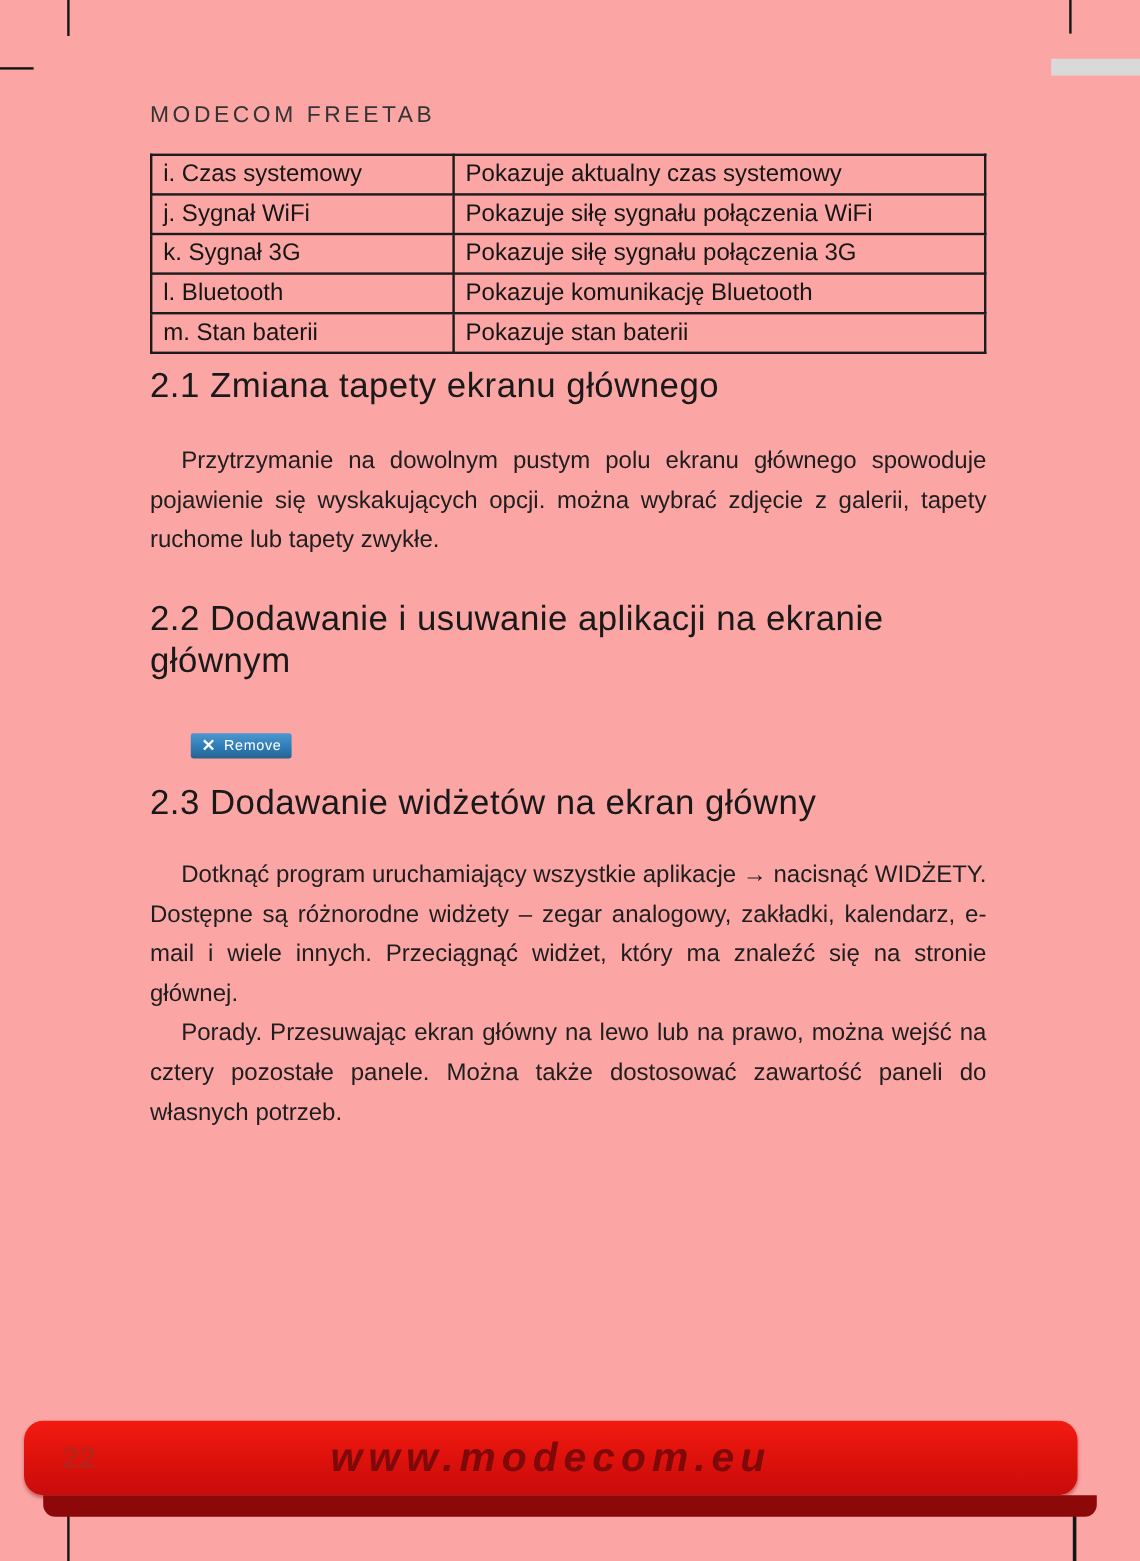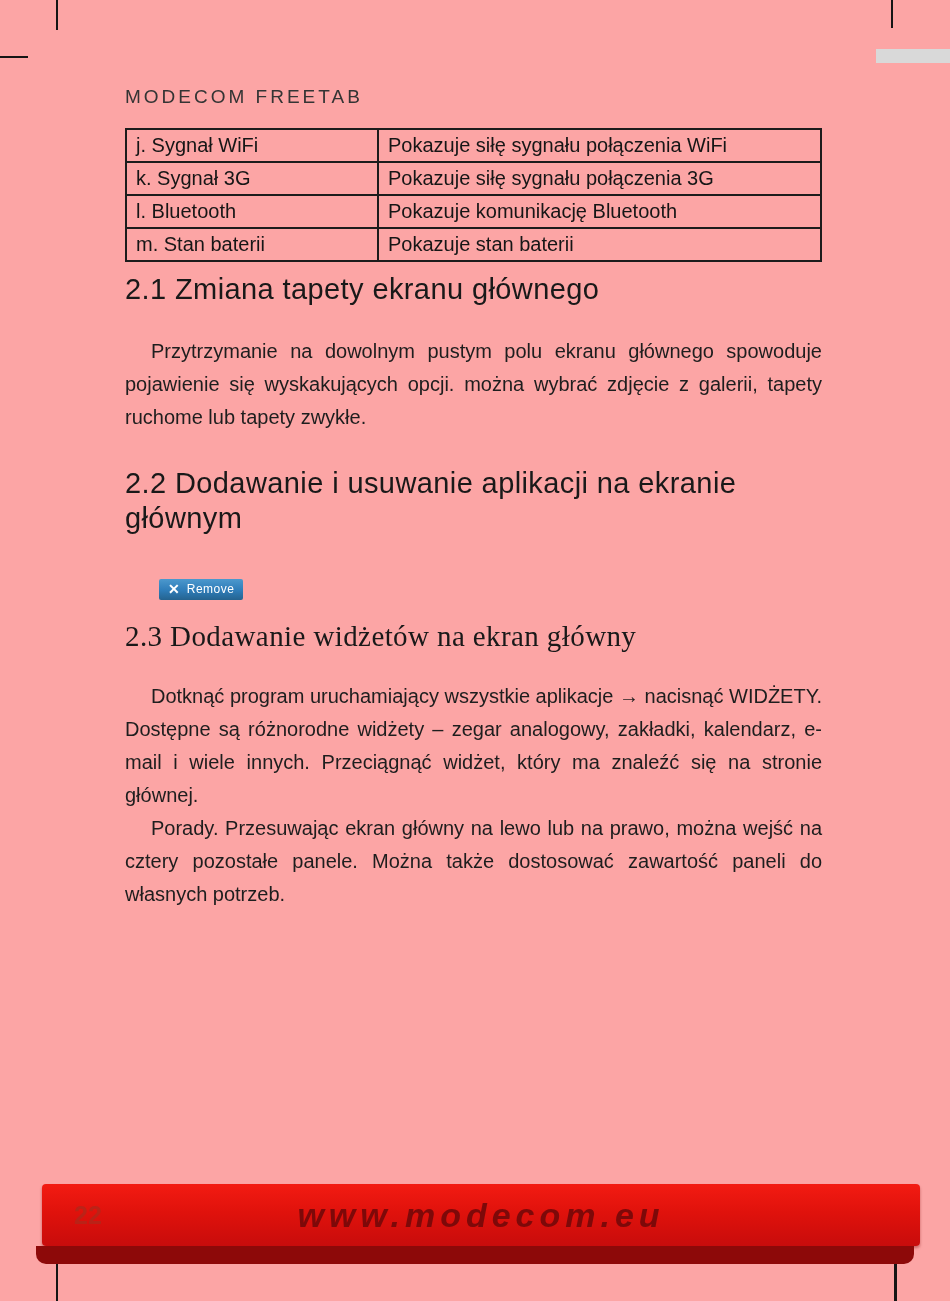--- a/index.html
+++ b/index.html
@@ -54,21 +54,21 @@
 
   .section-heading {
     font-size:29px;
     line-height:35px;
     font-weight:400;
     letter-spacing:0.4px;
     color:#191919;
   }
   .sh-1 { margin-top:10px; }
   .sh-2 { margin-top:32px; }
-  .sh-3 { margin-top:18px;font-family:Liberation Serif, serif; }
+  .sh-3 { margin-top:18px; }
 
   .body {
     font-size:20px;
     line-height:33px;
     text-align:justify;
     text-indent:26px;
     color:#1e1e1e;
   }
   .body-first { margin-top:28px; }
   .para-block-a { margin-top:32px; }
@@ -85,23 +85,23 @@
     border-radius:2px;
     transform:translateY(3px);
     text-indent:0;
     white-space:nowrap;
   }
   .badge-x { font-size:14px; font-weight:bold; line-height:16px; }
   .badge-label { font-size:12px; line-height:16px; letter-spacing:0.5px; }
 
   .footer-band {
     position:absolute;
-    left:42px; top:1184px;
+    left:20px; top:1184px;
     width:878px; height:62px;
-    border-radius:4px;
+    border-radius:16px;
     background:linear-gradient(180deg,#f31b12 0%, #e0120c 45%, #c80c0c 100%);
     display:flex; align-items:center; justify-content:center;
     box-shadow:0 2px 3px rgba(120,0,0,0.4);
   }
   .footer-url {
     color:#7d0909;
     font-size:34px;
     font-weight:bold;
     letter-spacing:5px;
     font-style:italic;
@@ -133,20 +133,24 @@
   <div class="gray-bar"></div>
   <div class="crop crop-bl-v"></div>
   <div class="crop crop-br-v"></div>
 
   <div class="content">
 
     <div class="doc-header">MODECOM FREETAB</div>
 
     <table class="status-table">
       <tbody>
+        <tr>
+          <td class="col-label">i. Czas systemowy</td>
+          <td class="col-desc">Pokazuje aktualny czas systemowy</td>
+        </tr>
         <tr>
           <td class="col-label">j. Sygnał WiFi</td>
           <td class="col-desc">Pokazuje siłę sygnału połączenia WiFi</td>
         </tr>
         <tr>
           <td class="col-label">k. Sygnał 3G</td>
           <td class="col-desc">Pokazuje siłę sygnału połączenia 3G</td>
         </tr>
         <tr>
           <td class="col-label">l. Bluetooth</td>

